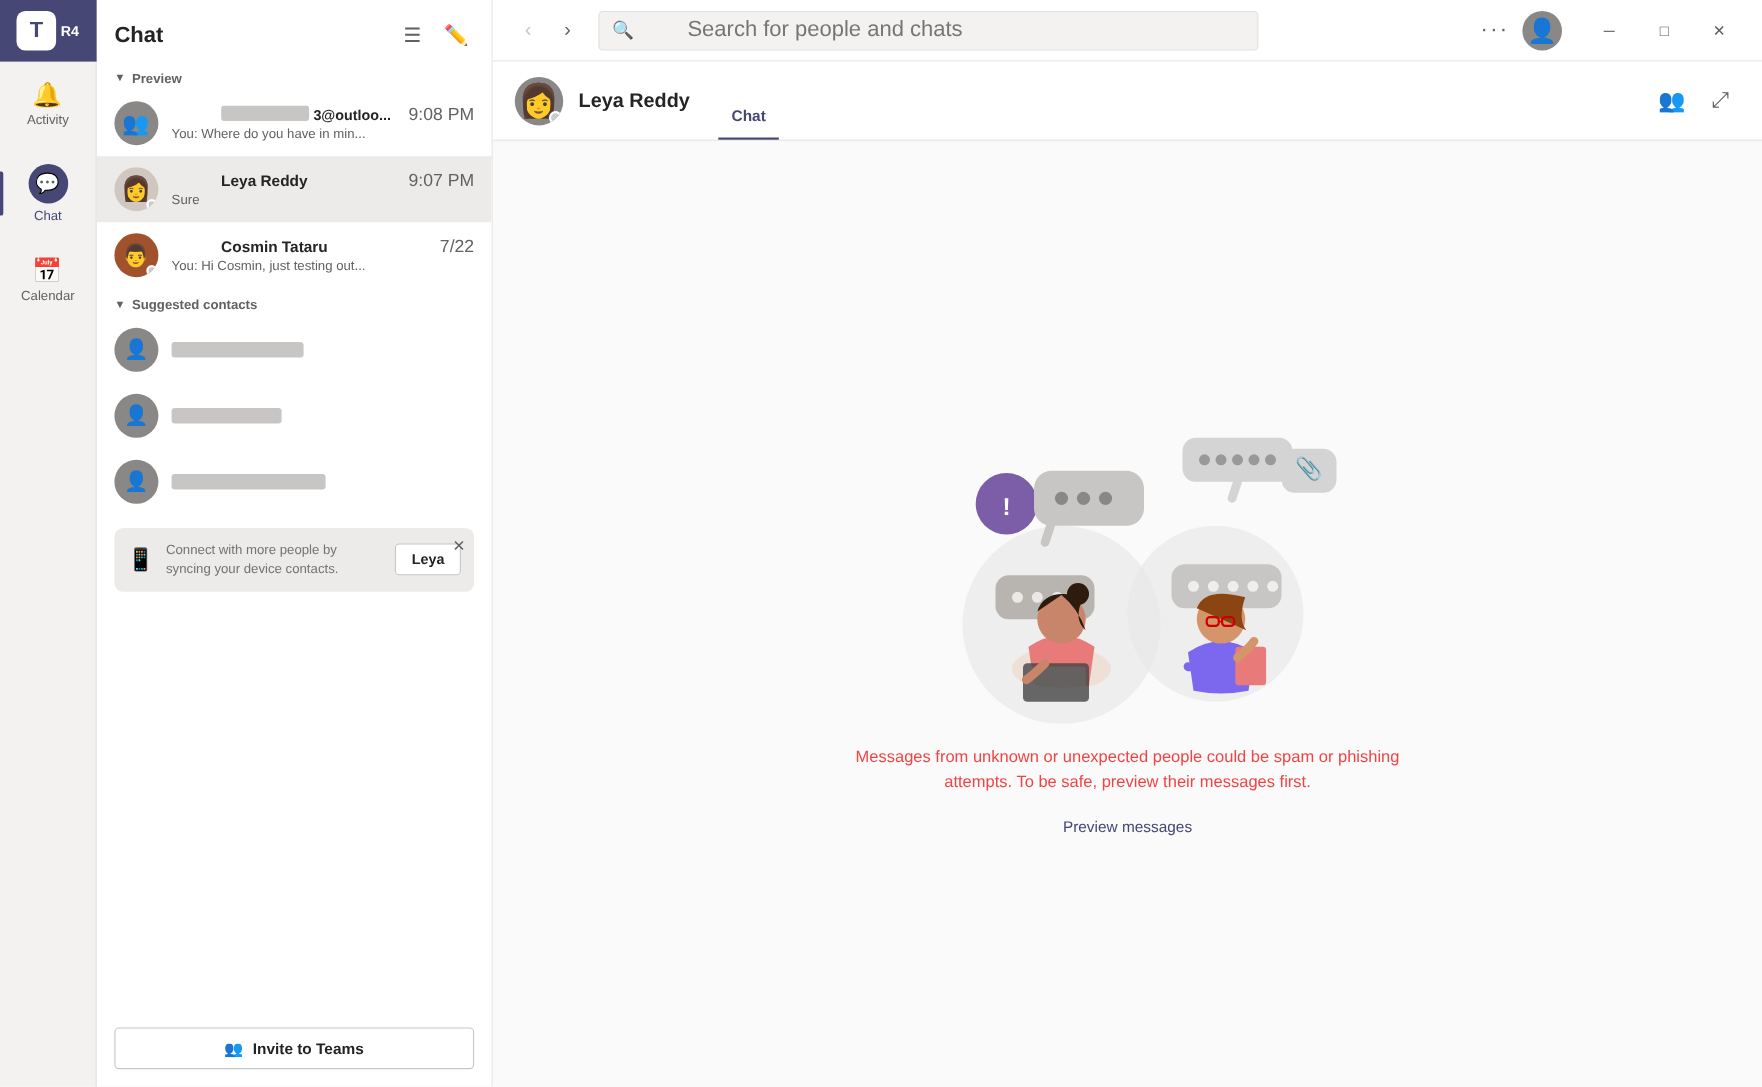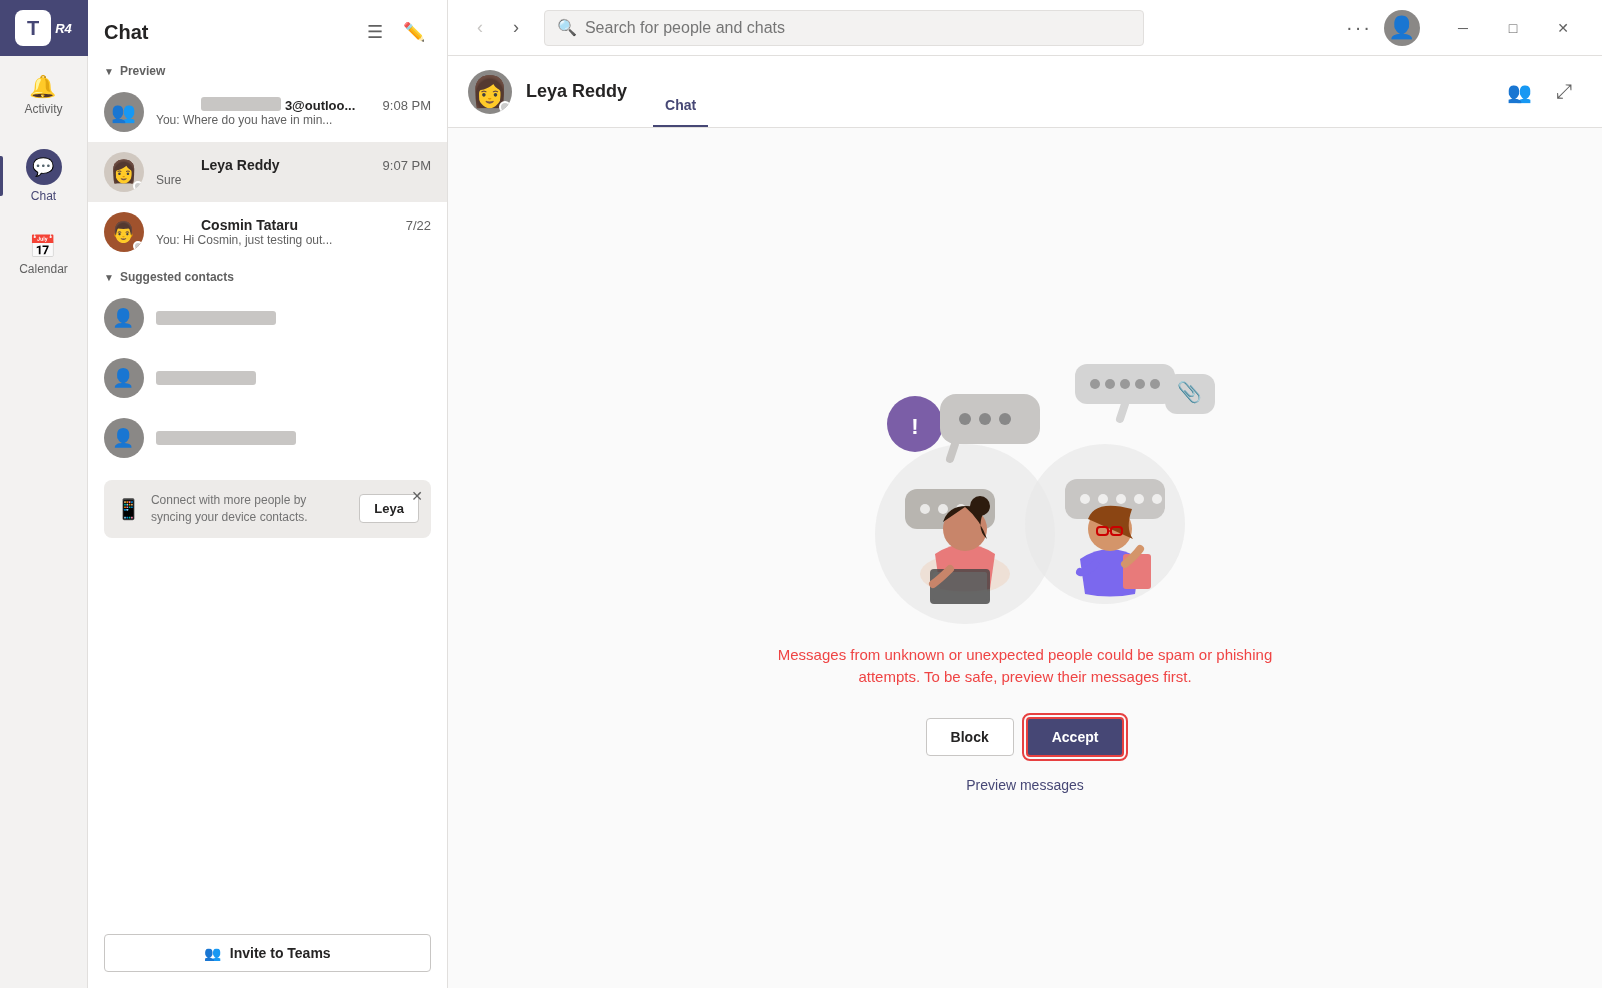--- a/index.html
+++ b/index.html
@@ -191,21 +191,21 @@
     .chat-name {
       font-size: 14px;
       font-weight: 600;
       color: #252424;
       white-space: nowrap;
       overflow: hidden;
       text-overflow: ellipsis;
       margin-left: 45px;
     }
     .chat-time {
-      font-size: 13px;
+      font-size: 16px;
       color: #616161;
       flex-shrink: 0;
       margin-left: 8px;
     }
     .chat-preview {
       font-size: 12px;
       color: #616161;
       white-space: nowrap;
       overflow: hidden;
       text-overflow: ellipsis;
@@ -356,23 +356,24 @@
       display: flex;
       align-items: center;
       padding: 0 12px;
       gap: 8px;
     }
     .search-icon { color: #616161; font-size: 16px; }
     .search-input {
       background: none;
       border: none;
       outline: none;
-      font-size: 16px;
+      font-size: 20px;
       color: #b91c1c;
       flex: 1;
+      margin-left: 40px;
     }
     .top-bar-right {
       margin-left: auto;
       display: flex;
       align-items: center;
       gap: 12px;
     }
     .more-btn {
       background: none;
       border: none;
@@ -558,21 +559,21 @@
   </style>
 </head>
 <body>
 
 <div class="nav-bar">
   <div class="nav-logo">
     <div class="nav-logo-inner">
       <div class="teams-icon-box">
         <span class="teams-t">T</span>
       </div>
-      <span style="font-size:13px;font-weight:700;font-style:italic;">R4</span>
+      <span style="font-size:13px;font-weight:700;">R4</span>
     </div>
   </div>
 
   <div class="nav-item">
     <span class="nav-icon">🔔</span>
     <span>Activity</span>
   </div>
 
   <div class="nav-item active">
     <div class="nav-icon-circle">
@@ -815,21 +816,17 @@
 
       <path d="M300 230 Q310 222 315 215" stroke="#d4956a" stroke-width="8" stroke-linecap="round" fill="none"></path>
 
       <path d="M270 230 Q260 240 255 238" stroke="#7b68ee" stroke-width="8" stroke-linecap="round" fill="none"></path>
     </svg>
 
     <div class="chat-invite-message">
       <div class="chat-invite-desc">Messages from unknown or unexpected people could be spam or phishing attempts. To be safe, preview their messages first.</div>
     </div>
 
-    <div class="chat-actions">
-      <button class="block-btn">Block</button>
-      <button class="accept-btn">Accept</button>
-    </div>
 
     <a class="preview-link" href="#">Preview messages</a>
   </div>
 
 </div>
 
 </body></html>

